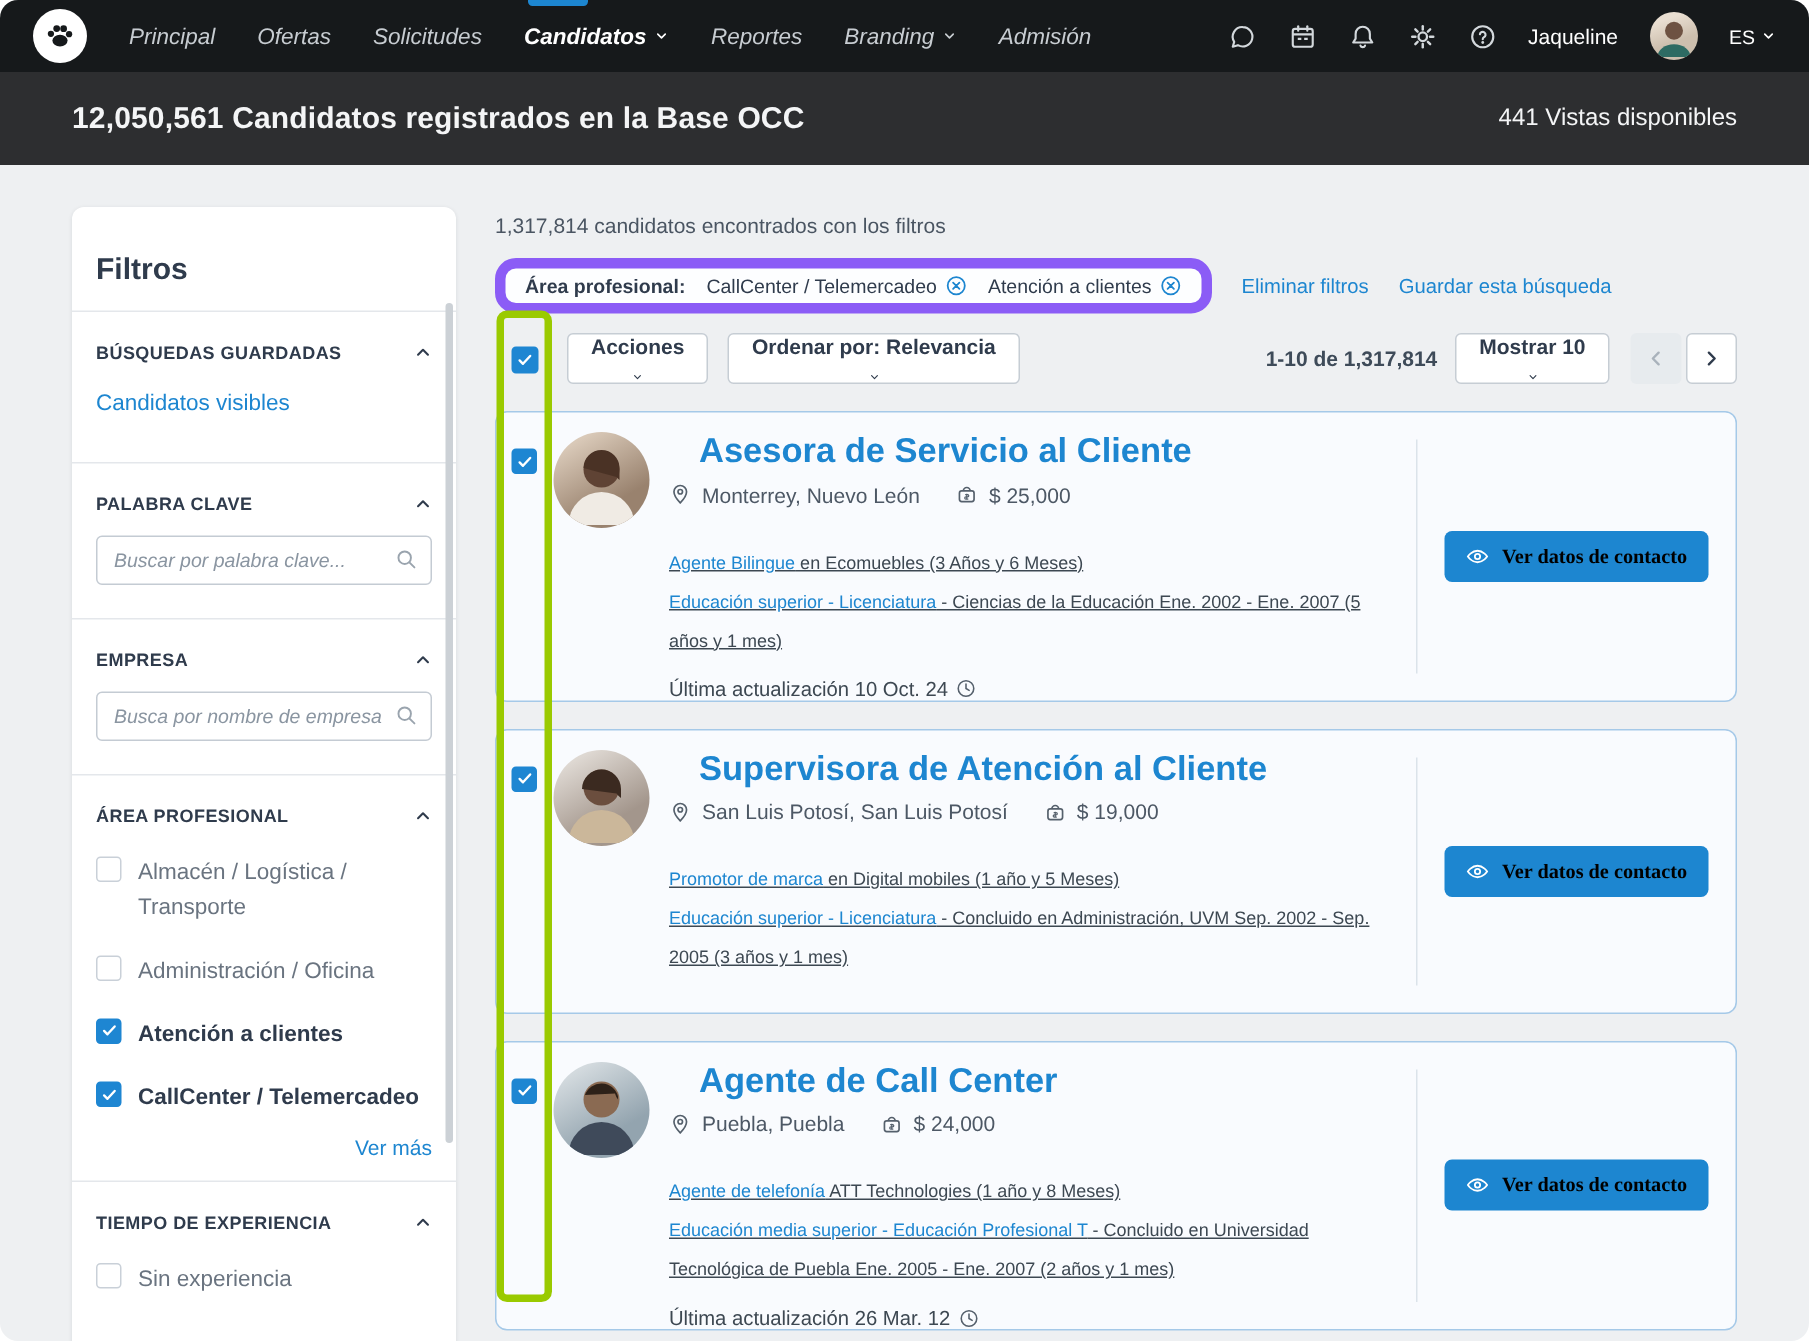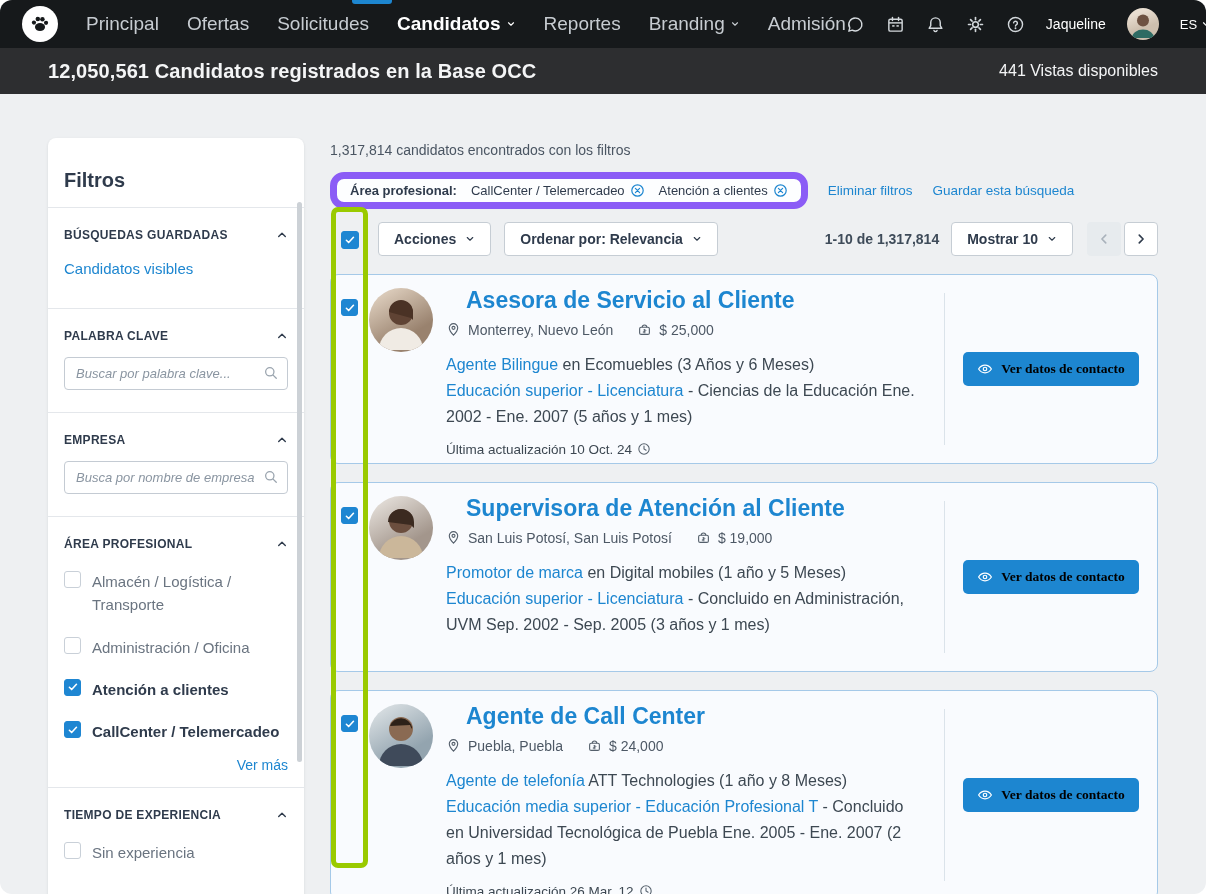--- a/index.html
+++ b/index.html
@@ -9,33 +9,33 @@
             border-radius:12px; overflow:hidden; }
 
   
   .topnav { position:relative; height:48px; background:#16191b; display:flex;
             align-items:center; padding:0 22px; }
   .tab-indicator { position:absolute; top:0; left:352px; width:40px; height:4px;
                    background:#1d86d0; border-radius:0 0 3px 3px; }
   .logo { width:36px; height:36px; border-radius:50%; background:#fff; display:flex;
           align-items:center; justify-content:center; margin-right:28px; flex:0 0 auto; }
   .nav-items { display:flex; align-items:center; gap:28px; list-style:none; }
-  .nav-item { color:#c7ccd1; font-size:19px; cursor:pointer; display:flex;
-              align-items:center; gap:5px; white-space:nowrap; }
+  .nav-item { color:#c7ccd1; font-size:15px; cursor:pointer; display:flex;
+              align-items:center; gap:5px; white-space:nowrap;font-style:italic; }
   .nav-item.active { color:#fff; font-weight:700; }
   .nav-right { margin-left:auto; display:flex; align-items:center; gap:21px; color:#d3d8dc; }
   .nav-ic { width:19px; height:19px; color:#d3d8dc; cursor:pointer; }
   .user-name { color:#fff; font-size:14px; font-weight:400; }
   .nav-avatar { width:32px; height:32px; border-radius:50%; overflow:hidden;
                 background:linear-gradient(160deg,#e9ded1 20%,#cdbfae 60%); position:relative; }
   .lang { color:#fff; font-size:13px; display:flex; align-items:center; gap:4px; cursor:pointer; }
   .chev { width:10px; height:10px; }
 
   
-  .occbar { height:46px; background:#2d2e30; display:flex; align-items:center;
+  .occbar { height:62px; background:#2d2e30; display:flex; align-items:center;
             padding:0 48px; color:#f4f5f6; }
   .occbar-title { font-size:20px; font-weight:600; letter-spacing:.1px; }
   .occbar-views { margin-left:auto; font-size:16px; font-weight:400; }
 
   
   .sidebar { position:absolute; left:48px; top:138px; width:256px; height:840px;
              background:#fff; border-radius:8px; box-shadow:0 1px 3px rgba(20,30,40,.10); }
   .sb-scrollthumb { position:absolute; right:2px; top:64px; width:5px; height:560px;
                     background:#ccd1d6; border-radius:3px; }
   .sb-title { font-size:20px; font-weight:700; color:#2f3b4c; padding:31px 16px 15px; }
@@ -72,21 +72,21 @@
   .chip-title { font-size:13px; font-weight:700; color:#2f3b4c; }
   .chip-item { display:flex; align-items:center; gap:5px; font-size:13px; color:#2f3b4c; }
   .chip-x { width:15px; height:15px; color:#1d86d0; cursor:pointer; }
   .chip-link { color:#1d86d0; font-size:13.5px; text-decoration:none; cursor:pointer; }
 
   .toolbar { display:flex; align-items:center; margin-top:13px; }
   .master-cb { width:18px; height:18px; margin-left:11px; margin-right:19px; }
   .tb-btn { height:34px; display:flex; align-items:center; gap:9px; background:#fff;
             border:1px solid #c6cdd4; border-radius:4px; padding:0 15px; cursor:pointer;
             font-family:"Liberation Sans",sans-serif; font-size:14px; font-weight:700;
-            color:#2f3b4c; }
+            color:#2f3b4c;flex-direction:column; }
   .tb-btn + .tb-btn { margin-left:13px; }
   .tb-right { margin-left:auto; display:flex; align-items:center; gap:12px; }
   .range { font-size:14px; font-weight:700; color:#3e4b59; }
   .pager { display:flex; gap:3px; margin-left:2px; }
   .pg-btn { width:34px; height:34px; border-radius:4px; display:flex; align-items:center;
             justify-content:center; cursor:pointer; border:1px solid #c6cdd4; background:#fff;
             color:#2f3b4c; }
   .pg-btn.disabled { border:none; background:#e7ebee; color:#a9b2bb; cursor:default; }
   .pg-btn svg { width:14px; height:14px; }
 
@@ -100,21 +100,21 @@
   .av1 { background:linear-gradient(150deg,#d9c9b8 15%,#99826e 70%); }
   .av2 { background:linear-gradient(150deg,#ded8d2 15%,#a3968c 70%); }
   .av3 { background:linear-gradient(150deg,#d3dade 15%,#93a4af 70%); }
   .card-body { flex:1; padding:12px 22px 0 0; min-width:0; }
   .card-title { font-size:23px; font-weight:600; color:#1d86d0; text-decoration:none;
                 cursor:pointer; line-height:1.2;margin-left:20px; }
   .meta { display:flex; align-items:center; gap:7px; margin-top:7px; font-size:14px;
           color:#4d5865; }
   .meta-ic { width:15px; height:15px; color:#55606c; flex:0 0 auto; }
   .meta-gap { width:10px; }
-  .lines { margin-top:14px; font-size:16px; color:#3d4852; line-height:26px; }
+  .lines { margin-top:24px; font-size:12px; color:#3d4852; line-height:26px;text-decoration:underline; }
   .lines p { margin:0; }
   .lines a { color:#1d86d0; text-decoration:none; cursor:pointer; }
   .updated { margin-top:12px; font-size:13.5px; color:#3d4852; display:flex;
              align-items:center; gap:5px; }
   .clock-ic { width:14px; height:14px; color:#55606c; }
   .vdiv { width:1px; background:#dbe3ea; margin:18px 0; }
   .card-action { width:212px; display:flex; align-items:center; justify-content:center; }
   .contact-btn { display:flex; align-items:flex-end; gap:8px; background:#1d86d0; border:none;
                  border-radius:5px; color:#000000; font-family:Liberation Serif, serif;
                  font-size:13.5px; font-weight:700; padding:9px 14px; cursor:pointer; }

